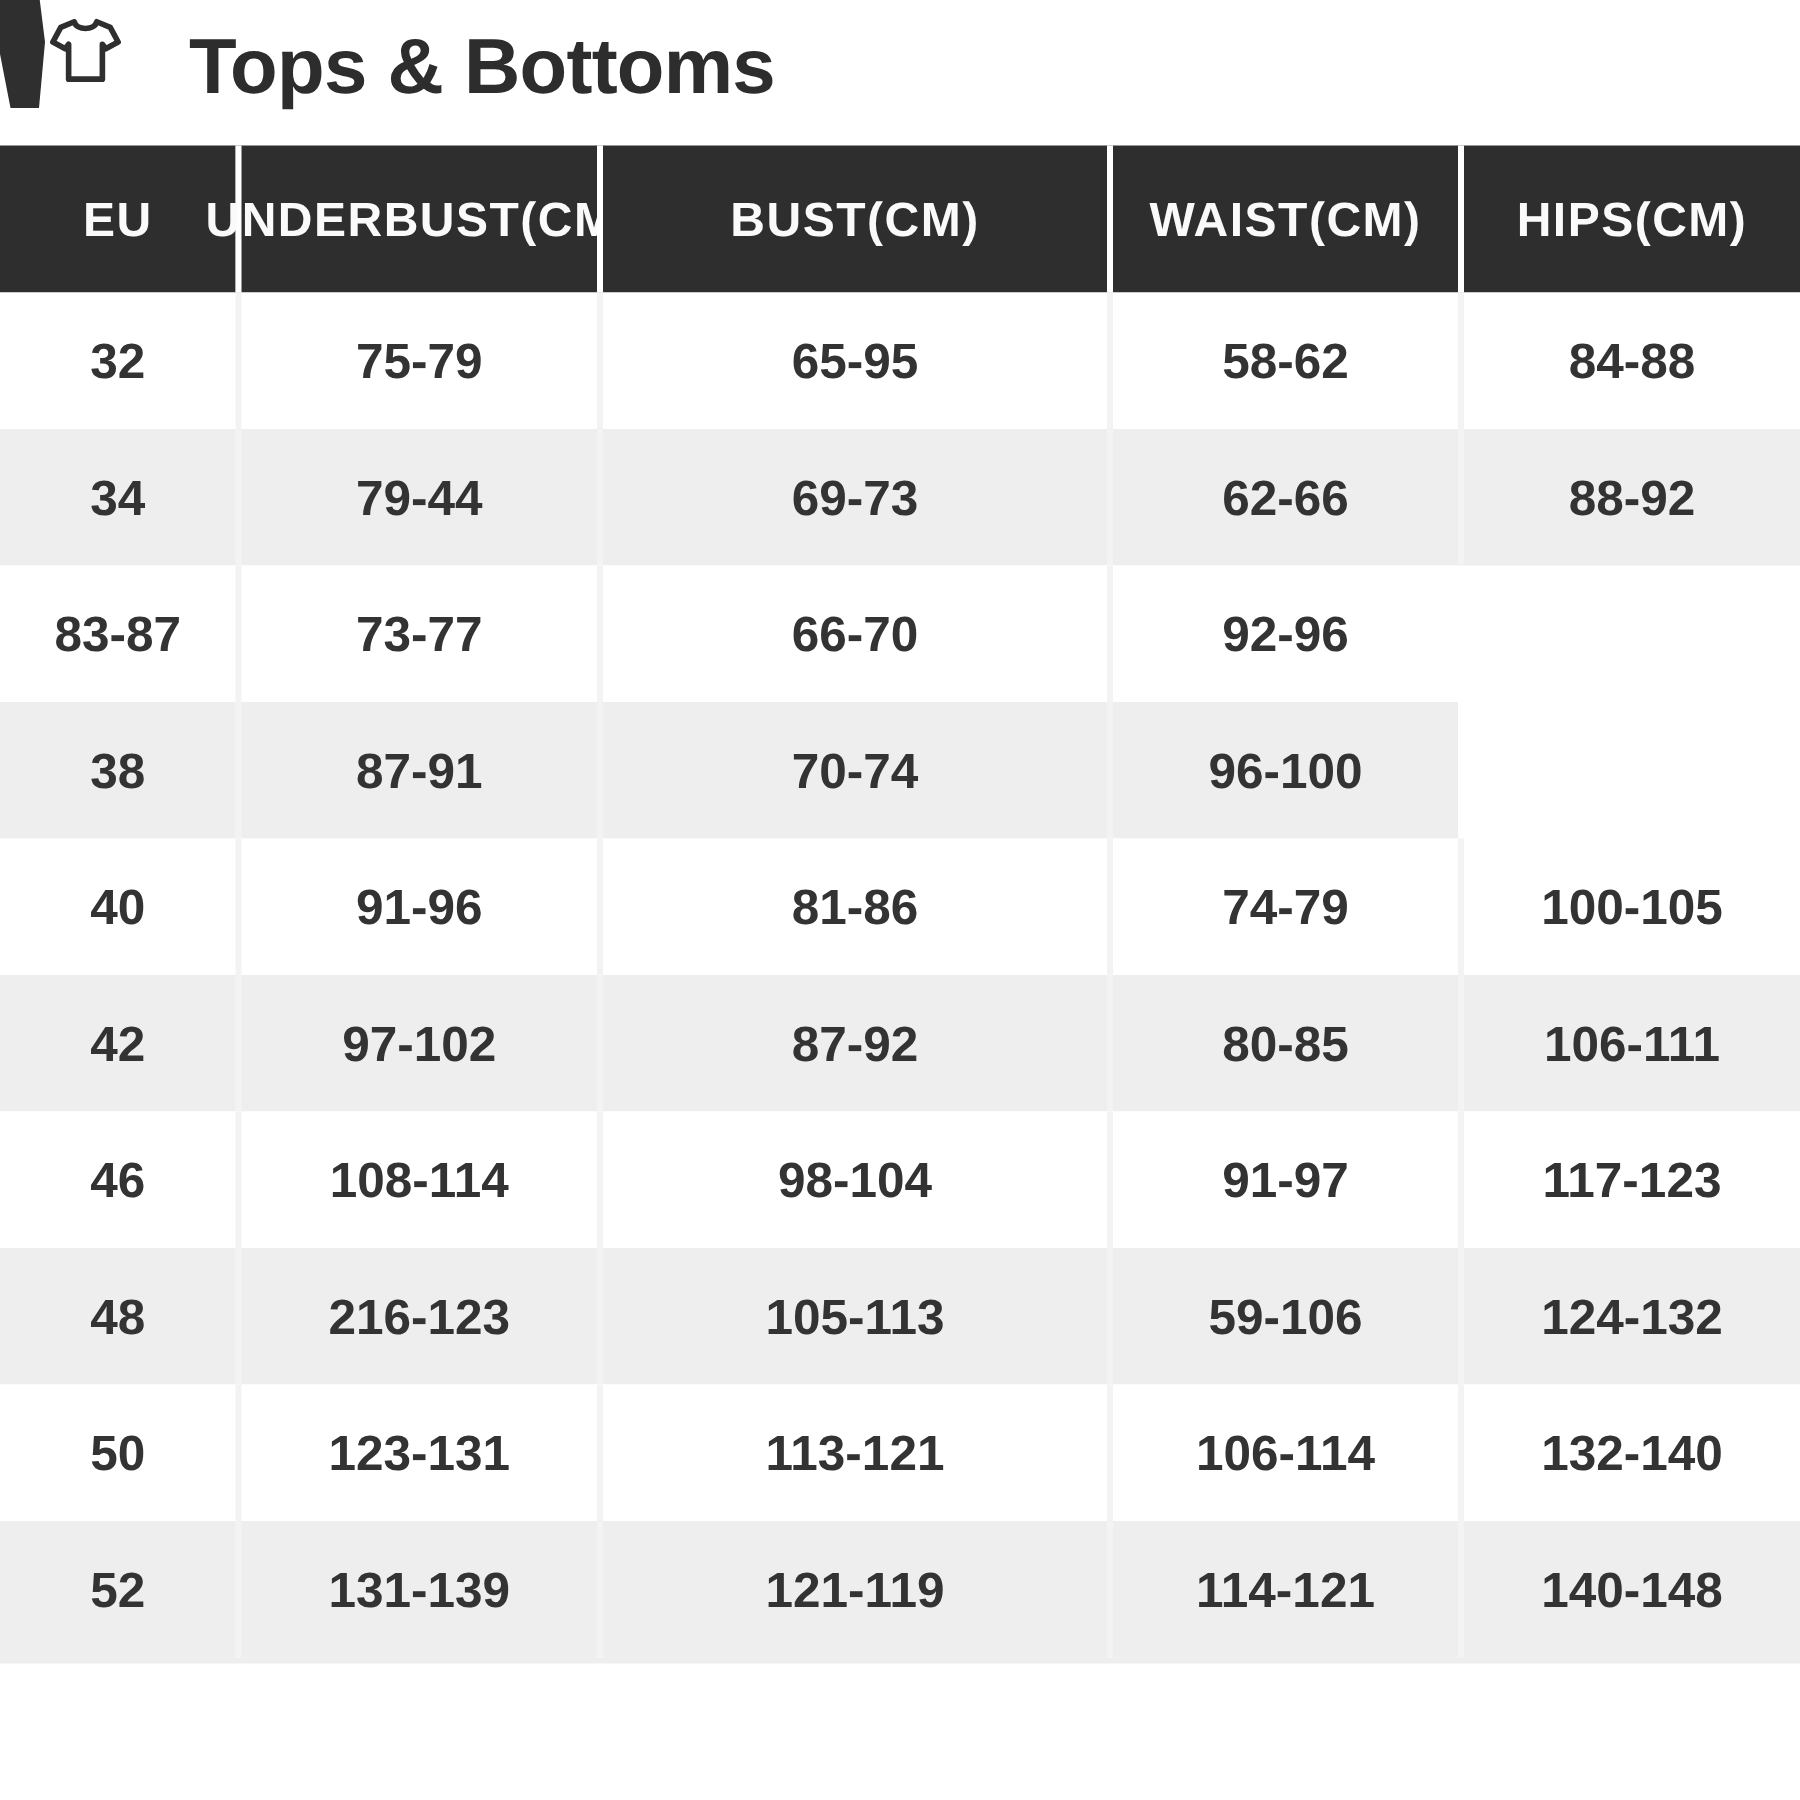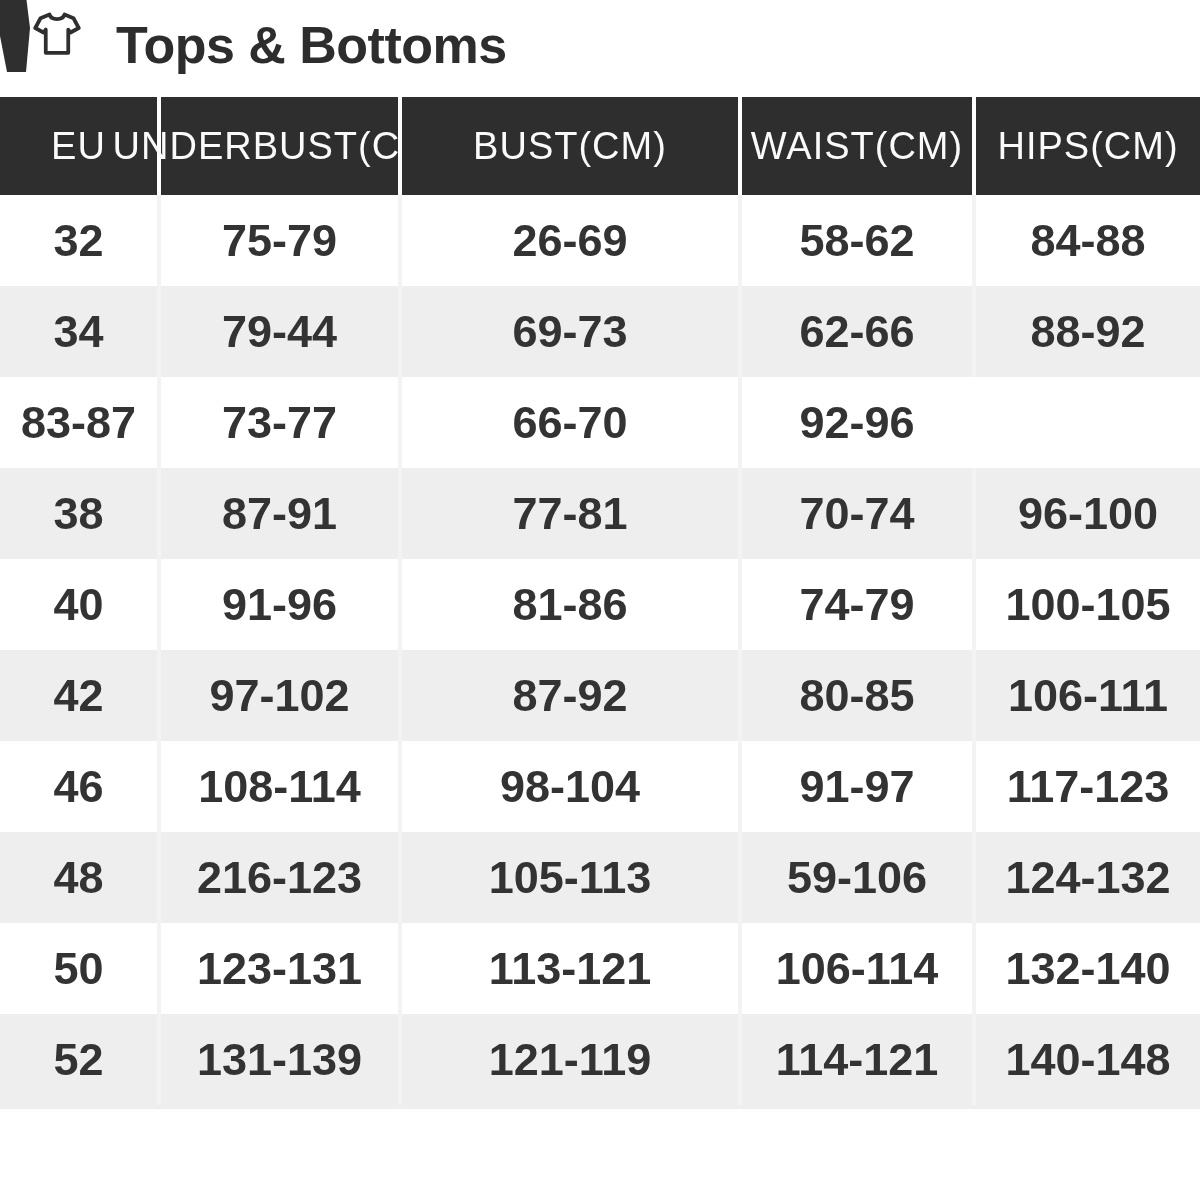--- a/index.html
+++ b/index.html
@@ -7,46 +7,46 @@
     width: 1200px; height: 1200px; overflow: hidden; position: relative;
     background: #ffffff;
     font-family: "Liberation Sans", sans-serif;
   }
 
   
   .title-bar { height: 97px; position: relative; }
   .icon-pants { position: absolute; left: -38px; top: -4px; }
   .icon-shirt { position: absolute; left: 33px; top: 10px; }
   .page-title {
-    position: absolute; left: 116px; top: 50px;
+    position: absolute; left: 126px; top: 50px;
     transform: translateY(-58%);
     margin: 0; font-size: 52px; font-weight: 700;
     color: #2d2d2d; letter-spacing: -0.5px; white-space: nowrap;
   }
 
   
   .size-table { width: 1200px; }
   .thead, .trow {
     display: grid;
     grid-template-columns: 157px 241px 340px 234px 228px;
   }
   .thead { height: 98px; }
   .hcell {
     display: flex; align-items: center; justify-content: center;
     background: #2e2e2e; color: #fafafa;
-    font-weight: 400; font-size: 38px; letter-spacing: 1px;
+    font-weight: 700; font-size: 32px; letter-spacing: 1px;
     white-space: nowrap;
   }
   .hcell + .hcell { border-left: 4px solid #ffffff; }
 
   .trow { height: 91px; }
   .tcell {
     display: flex; align-items: center; justify-content: center;
     background: #ffffff; color: #333333;
-    font-weight: 700; font-size: 45px; white-space: nowrap;
+    font-weight: 700; font-size: 33px; white-space: nowrap;
   }
   .tcell + .tcell { border-left: 4px solid #f3f3f3; text-align: center; }
   .trow:nth-child(even) .tcell { background: #eeeeee; }
 
   .bottom-strip { height: 4px; background: #eeeeee; }
 </style>
 </head>
 <body>
 
 <div class="page">
@@ -70,41 +70,40 @@
       <div class="hcell">EU</div>
       <div class="hcell">UNDERBUST(CM)</div>
       <div class="hcell">BUST(CM)</div>
       <div class="hcell">WAIST(CM)</div>
       <div class="hcell">HIPS(CM)</div>
     </div>
     <div class="tbody">
         <div class="trow">
           <div class="tcell">32</div>
           <div class="tcell">75-79</div>
-          <div class="tcell">26-69</div>
+          <div class="tcell">65-95</div>
           <div class="tcell">58-62</div>
           <div class="tcell">84-88</div>
         </div>
         <div class="trow">
           <div class="tcell">34</div>
           <div class="tcell">79-44</div>
           <div class="tcell">69-73</div>
           <div class="tcell">62-66</div>
           <div class="tcell">88-92</div>
         </div>
         <div class="trow">
           <div class="tcell">83-87</div>
           <div class="tcell">73-77</div>
           <div class="tcell">66-70</div>
           <div class="tcell">92-96</div>
         </div>
         <div class="trow">
           <div class="tcell">38</div>
           <div class="tcell">87-91</div>
-          <div class="tcell">77-81</div>
           <div class="tcell">70-74</div>
           <div class="tcell">96-100</div>
         </div>
         <div class="trow">
           <div class="tcell">40</div>
           <div class="tcell">91-96</div>
           <div class="tcell">81-86</div>
           <div class="tcell">74-79</div>
           <div class="tcell">100-105</div>
         </div>

